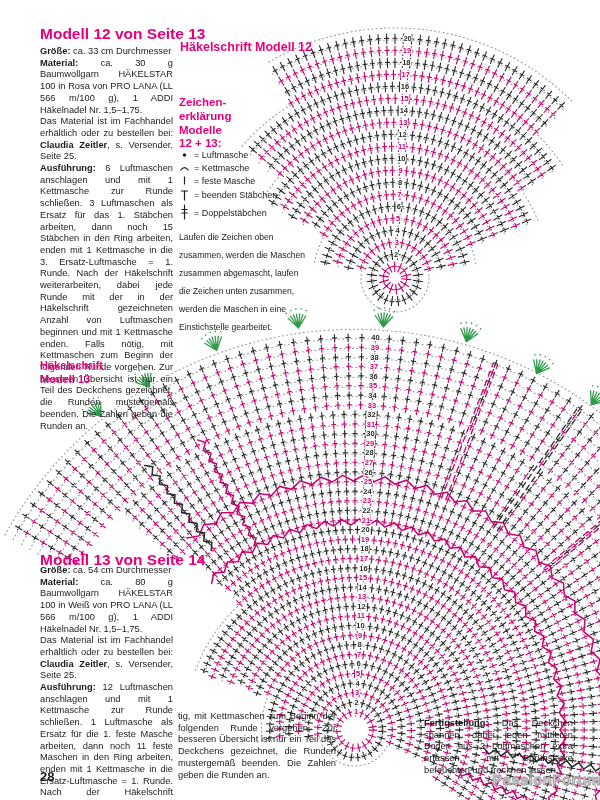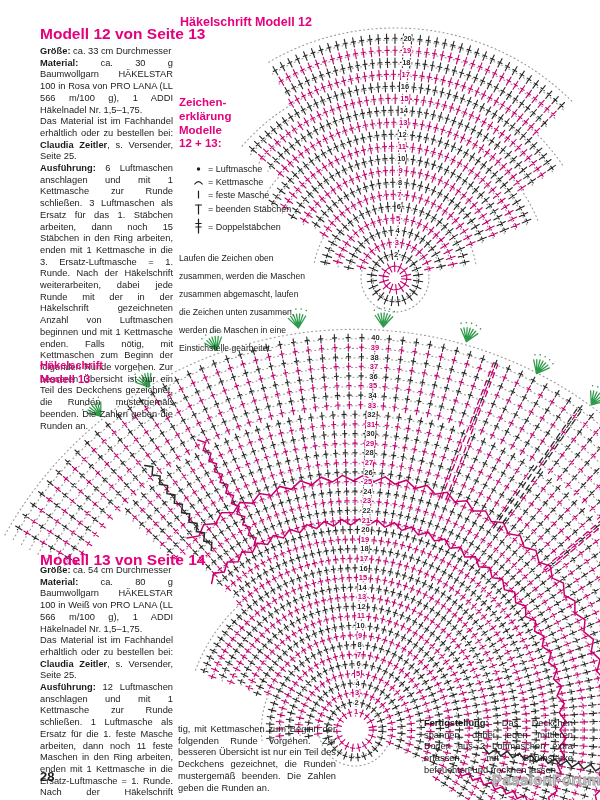--- a/index.html
+++ b/index.html
@@ -6,32 +6,32 @@
   body{width:600px;height:800px;background:#ffffff;position:relative;overflow:hidden;
        font-family:"Liberation Sans", sans-serif;color:#1b1b1b;}
   #diagrams{position:absolute;left:0;top:0;z-index:0;}
   .abs{position:absolute;z-index:1;}
   .accent{color:#e6007d;font-weight:bold;}
   .body-col{ text-align:justify;font-size:9.3px;line-height:11.7px;}
   .body-col p{margin:0;}
   .b{font-weight:bold;}
   #title-m12{left:40px;top:25px;font-size:15.5px;white-space:nowrap;}
   #col1{left:40px;top:46px;width:133px;}
-  #hs12{left:180px;top:15px;font-size:12.5px;white-space:nowrap;}
+  #hs12{left:180px;top:40px;font-size:12.5px;white-space:nowrap;}
   #legend-head{left:179px;top:96px;font-size:11.5px;line-height:13.8px;}
   #legend-head span{display:block;}
   #legend{left:179px;top:150px;width:128px;}
-  #legend ul{list-style:none;margin:14px;padding:0;}
+  #legend ul{list-style:none;margin:0;padding:0;}
   #legend li{display:flex;align-items:center;gap:4px;margin:0 0 2.5px 0;font-size:9px;}
   #legend-note{margin-top:7px;font-size:8.6px;line-height:18px;text-align:left;}
   #hs13{left:40px;top:358px;font-size:11px;line-height:14px;}
   #hs13 span{display:block;}
   #title-m13{left:40px;top:536px;font-size:15.5px;white-space:nowrap;margin-top:15px;}
   #col2{left:40px;top:565px;width:133px;}
-  #col-mid{left:178px;top:711px;width:158px;margin-top:13px;}
+  #col-mid{left:178px;top:711px;width:158px;}
   #col-right{left:424px;top:718px;width:149px;}
   #page-number{left:40px;top:769px;font-size:13px;font-weight:bold;}
   #watermark{left:492px;top:771px;font-size:15px;font-weight:bold;letter-spacing:0.4px;
              color:#cfcfcf;-webkit-text-stroke:0.9px #9e9e9e;}
   .legend-icon{flex:0 0 auto;}
 </style>
 </head>
 <body>
 
 <svg id="diagrams" width="600" height="800" viewBox="0 0 600 800">

